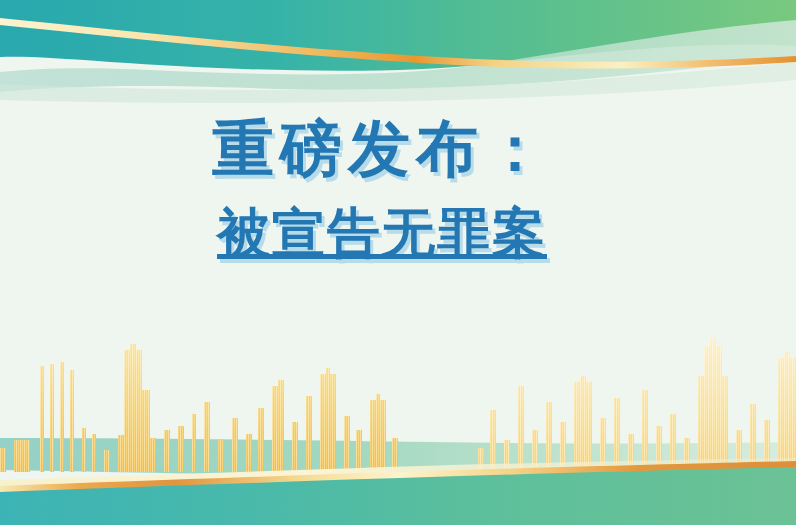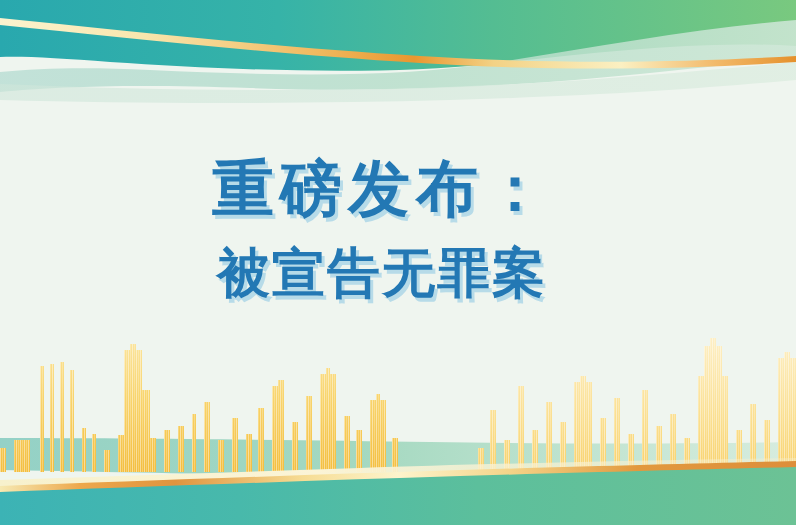--- a/index.html
+++ b/index.html
@@ -9,21 +9,21 @@
     background:#eff5ef;
   }
   #poster{
     position:relative;width:796px;height:525px;overflow:hidden;
     background:#eff5ef;
   }
 
   
   #text-block{
     position:absolute;left:0;top:118px;width:764px;
-    text-align:center;z-index:40;margin-top:40px;
+    text-align:center;z-index:40;
   }
   .cn{
     font-family:"DejaVu Sans","Liberation Sans",sans-serif;
     font-weight:bold;
     color:#2378b4;
     letter-spacing:2px;
     white-space:nowrap;
     line-height:1;
     -webkit-font-smoothing:none;
   }
@@ -37,20 +37,21 @@
     font-size:53px;
     letter-spacing:2px;
     text-shadow:3px 4px 0 #b7dbe8;
     margin:0 0 12px 0;
   }
   #sub-line-2{
     font-size:53px;
     letter-spacing:2px;
     text-shadow:3px 4px 0 #b7dbe8;
     margin:0;
+    text-decoration:underline;
   }
 
   
   #top-wave-wrap{position:absolute;left:0;top:0;width:796px;height:105px;z-index:10;}
   #bottom-wave-wrap{position:absolute;left:0;top:330px;width:796px;height:195px;z-index:10;}
   #skyline-wrap{position:absolute;left:0;top:330px;width:796px;height:195px;z-index:15;}
   #bottom-front-wrap{position:absolute;left:0;top:330px;width:796px;height:195px;z-index:20;}
   svg{display:block;}
 </style>
 </head>

